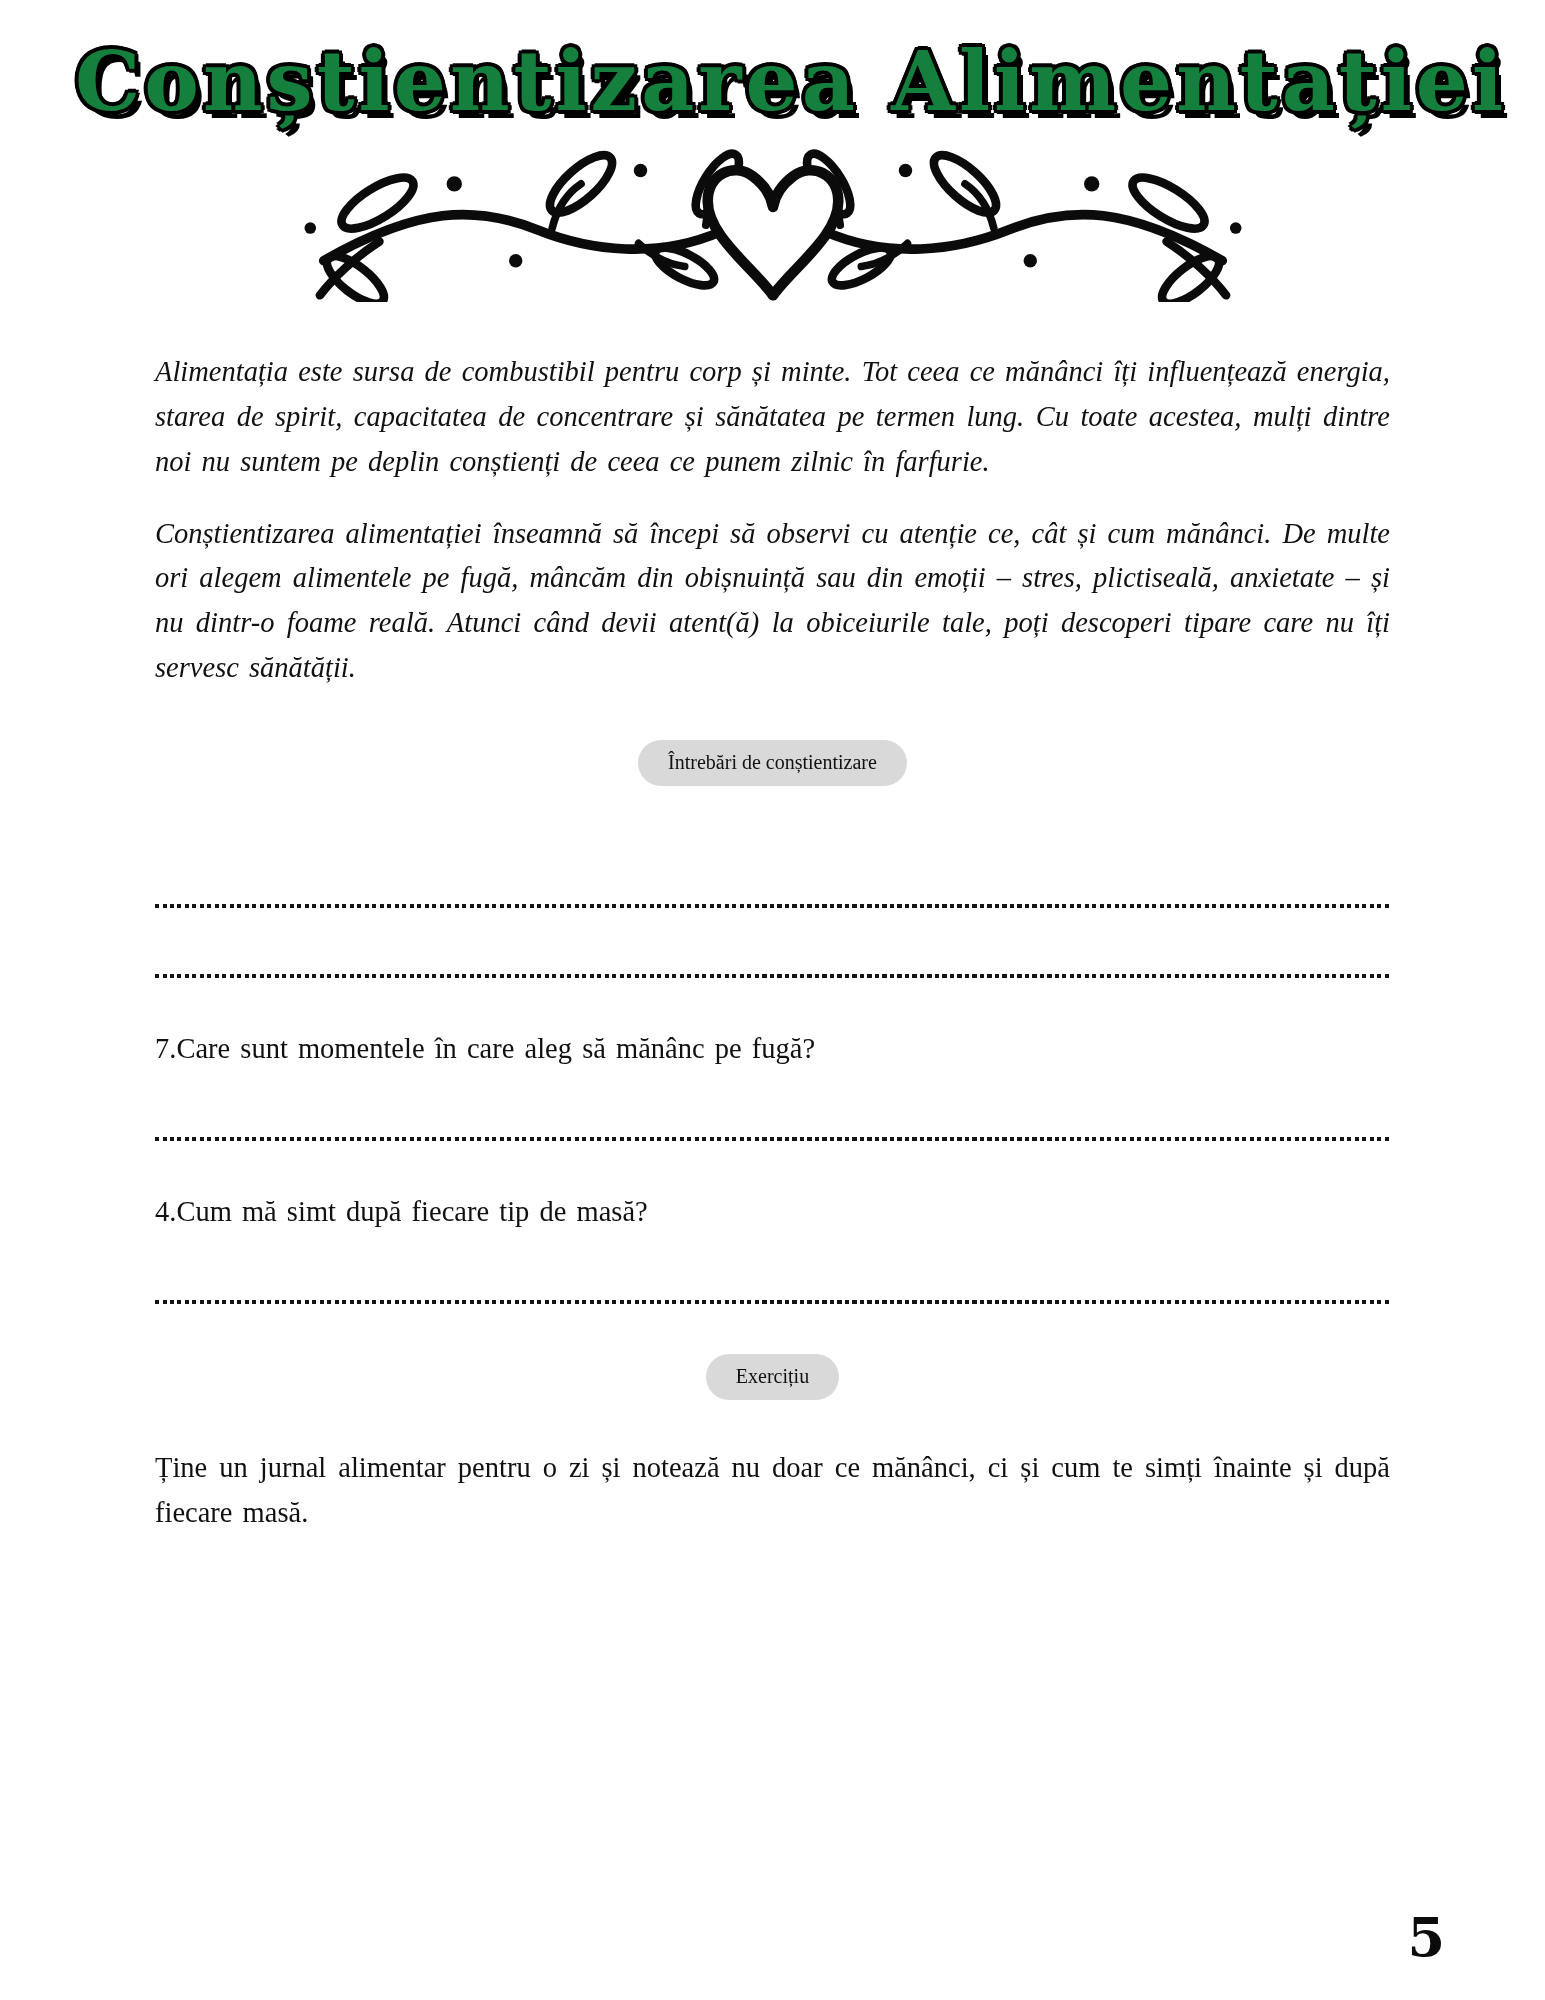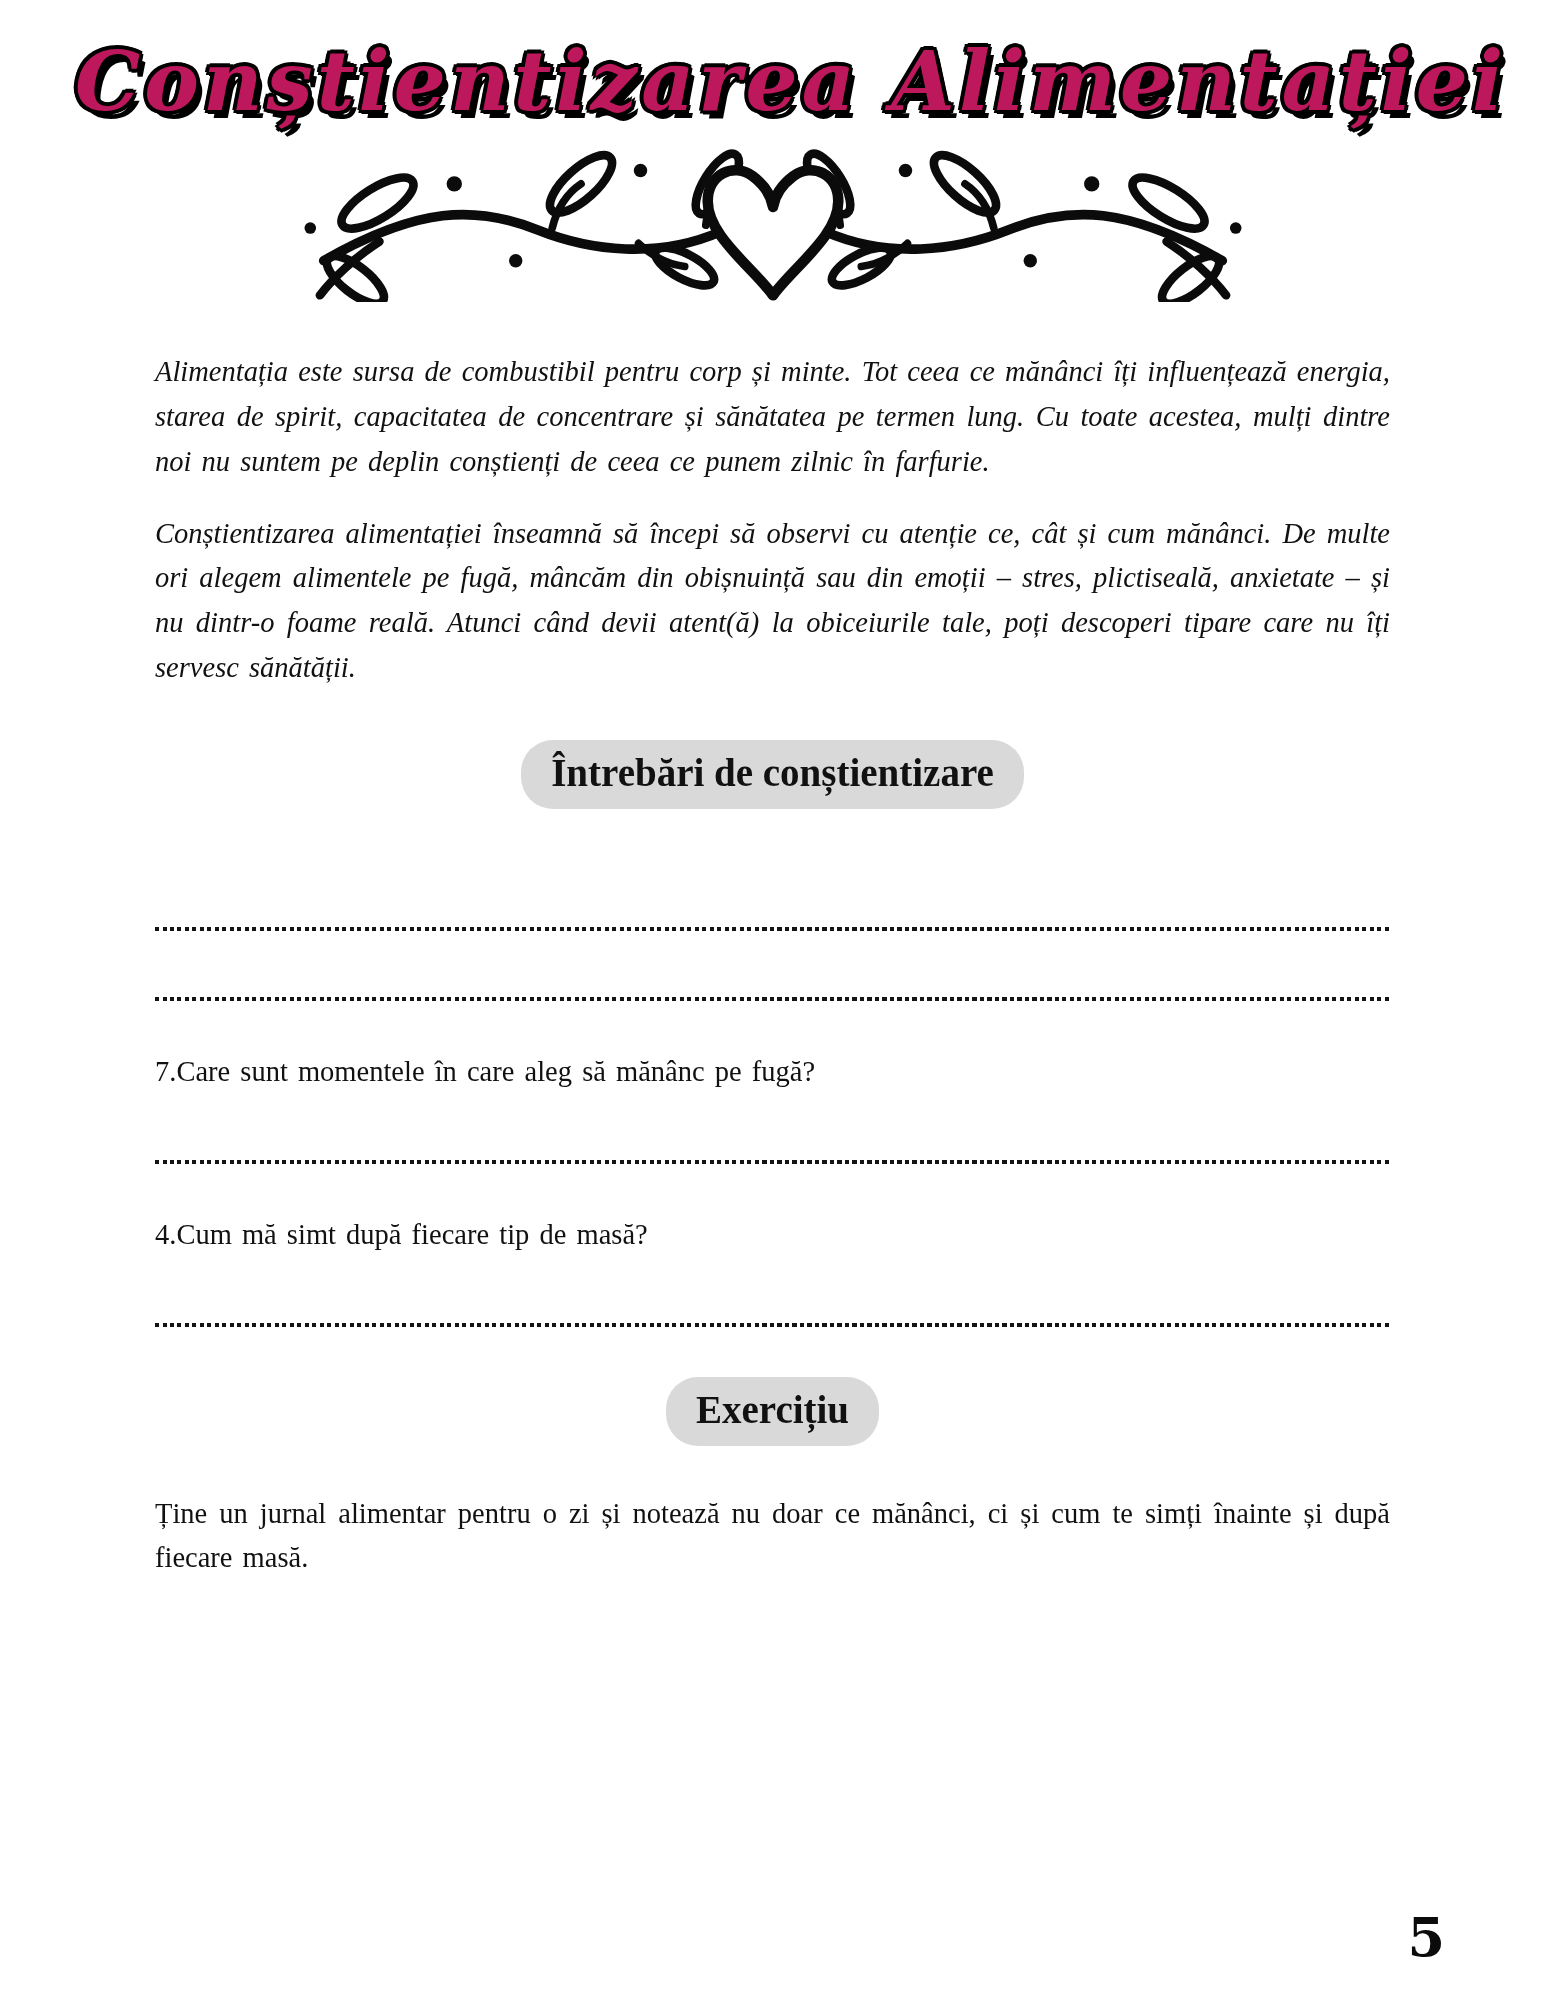--- a/index.html
+++ b/index.html
@@ -13,26 +13,25 @@
     font-family: "Liberation Serif", serif;
     color: #111111;
   }
   .page { padding: 34px 155px 0 155px; }
 
   
   .title-wrap { text-align: center; margin: 0 -80px; }
   .doc-title {
     display: inline-block;
     font-family: "DejaVu Serif", serif;
-    font-style: italic;
     font-weight: bold;
     font-size: 82px;
     letter-spacing: 4px;
     line-height: 1.15;
-    color: #be185d;
+    color: #15803d;
     white-space: nowrap;
     text-shadow:
       -3px -3px 0 #000, 3px -3px 0 #000, -3px 3px 0 #000, 3px 3px 0 #000,
       -4px 0 0 #000, 4px 0 0 #000, 0 -4px 0 #000, 0 4px 0 #000,
       6px 8px 0 #000;
   }
 
   
   .divider-wrap { text-align: center; margin-top: 6px; }
   .divider-svg { width: 1070px; height: 168px; }
@@ -49,22 +48,22 @@
 
   
   .pill-row { text-align: center; }
   .pill-row.first { margin-top: 50px; }
   .pill-row.second { margin-top: 38px; }
   .pill {
     display: inline-block;
     background: #d9d9d9;
     border-radius: 32px;
     padding: 10px 30px 12px 30px;
-    font-size: 39px;
-    font-weight: bold;
+    font-size: 20px;
+    font-weight: normal;
     line-height: 1.2;
   }
 
   
   .questions { margin-top: 118px; }
   .q-block { margin-bottom: 50px; }
   .q-text {
     font-size: 28.5px;
     line-height: 1.5;
     word-spacing: 3px;

